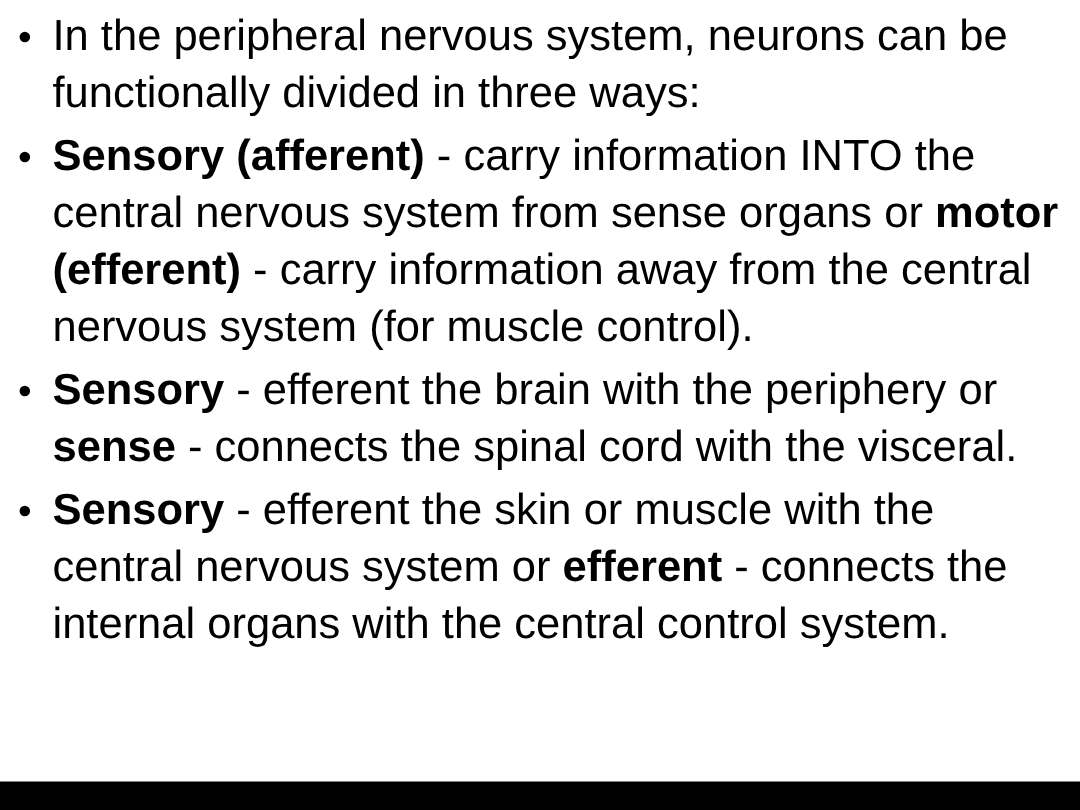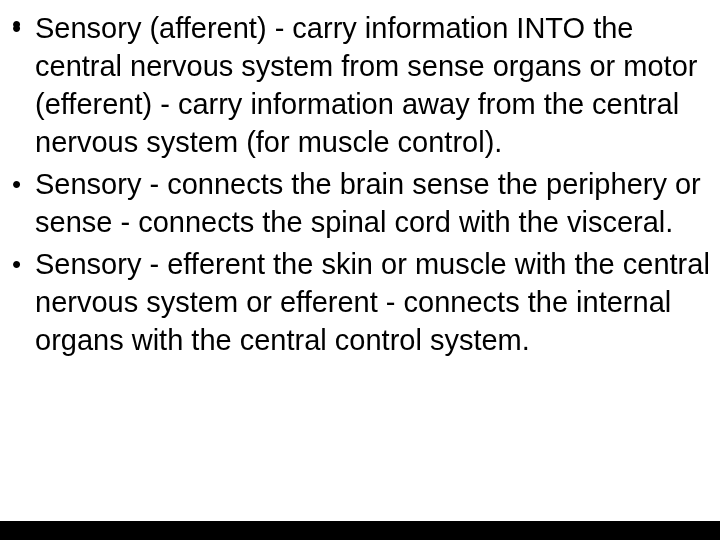--- a/index.html
+++ b/index.html
@@ -38,35 +38,35 @@
   }
   .bullet-marker {
     position: absolute;
     left: -23px;
     top: 0;
     font-size: 26px;
     line-height: 38px;
     color: #000000;
   }
   .seg-bold {
-    font-weight: normal;
+    font-weight: bold;
   }
   .bottom-bar {
     position: absolute;
     left: 0;
     bottom: 0;
     width: 720px;
     height: 19px;
     background: #000000;
   }
 </style>
 </head>
 <body>
 
 <div class="slide">
   <ul class="bullet-list" id="bullet-list">
-      <li class="bullet-item"><span class="bullet-marker">•</span></li>
+      <li class="bullet-item"><span class="bullet-marker">•</span><span class="seg">In the peripheral nervous system, neurons can be functionally divided in three ways:</span></li>
       <li class="bullet-item"><span class="bullet-marker">•</span><span class="seg-bold">Sensory (afferent)</span><span class="seg"> - carry information INTO the central nervous system from sense organs or </span><span class="seg-bold">motor (efferent)</span><span class="seg"> - carry information away from the central nervous system (for muscle control).</span></li>
-      <li class="bullet-item"><span class="bullet-marker">•</span><span class="seg-bold">Sensory</span><span class="seg"> - connects the brain sense the periphery or </span><span class="seg-bold">sense</span><span class="seg"> - connects the spinal cord with the visceral.</span></li>
+      <li class="bullet-item"><span class="bullet-marker">•</span><span class="seg-bold">Sensory</span><span class="seg"> - efferent the brain with the periphery or </span><span class="seg-bold">sense</span><span class="seg"> - connects the spinal cord with the visceral.</span></li>
       <li class="bullet-item"><span class="bullet-marker">•</span><span class="seg-bold">Sensory</span><span class="seg"> - efferent the skin or muscle with the central nervous system or </span><span class="seg-bold">efferent</span><span class="seg"> - connects the internal organs with the central control system.</span></li>
     </ul>
   <div class="bottom-bar"></div>
 </div>
 
 </body></html>

